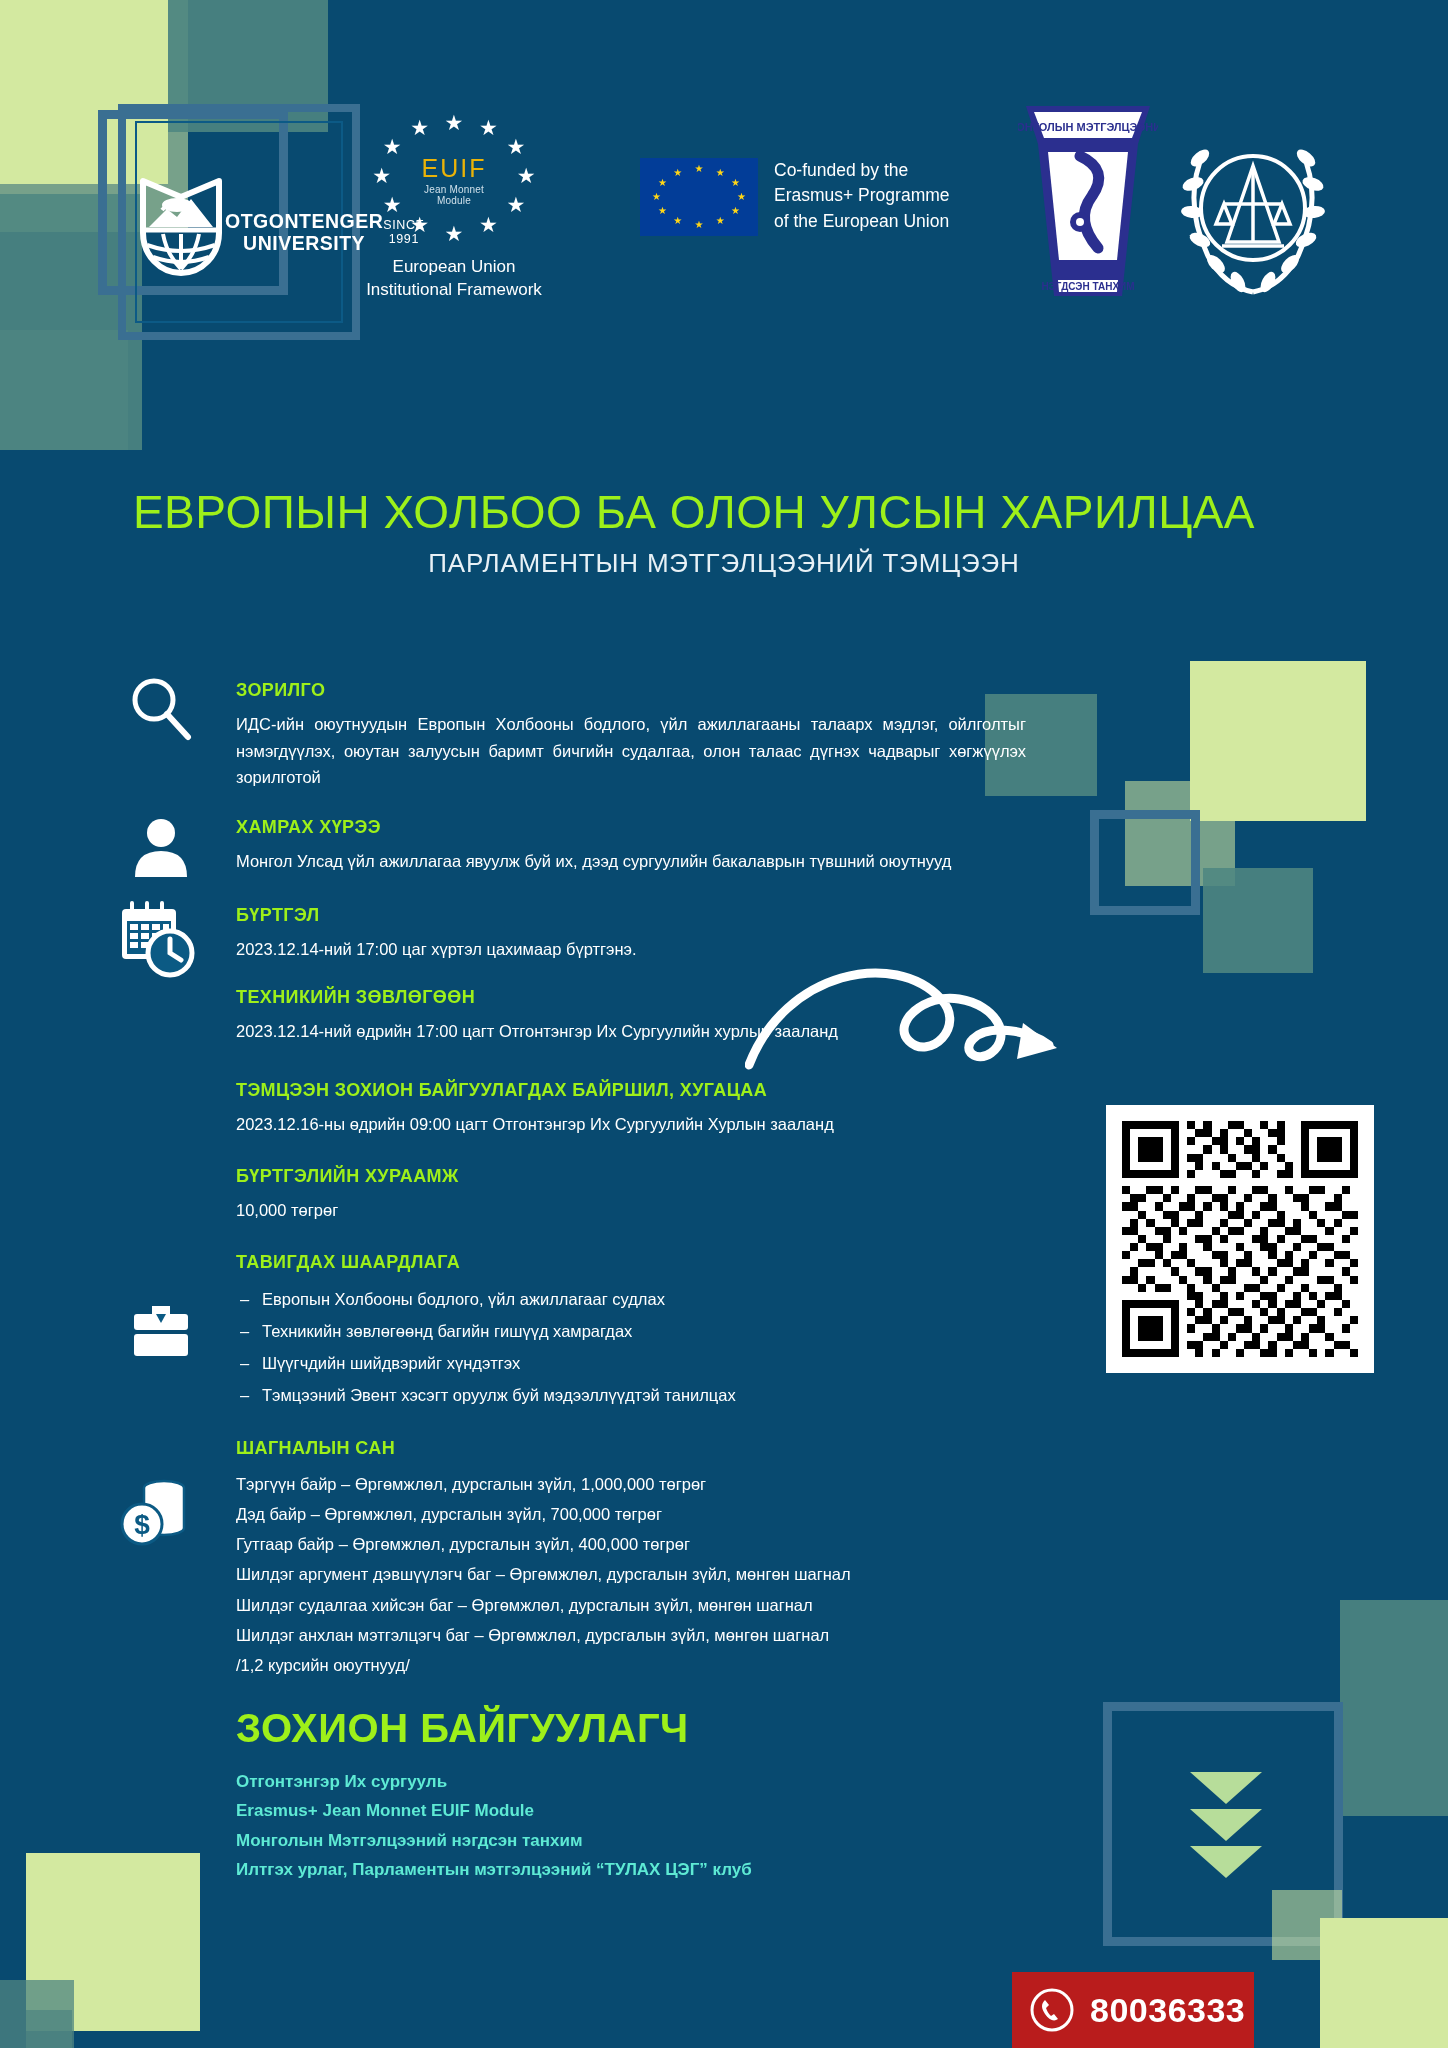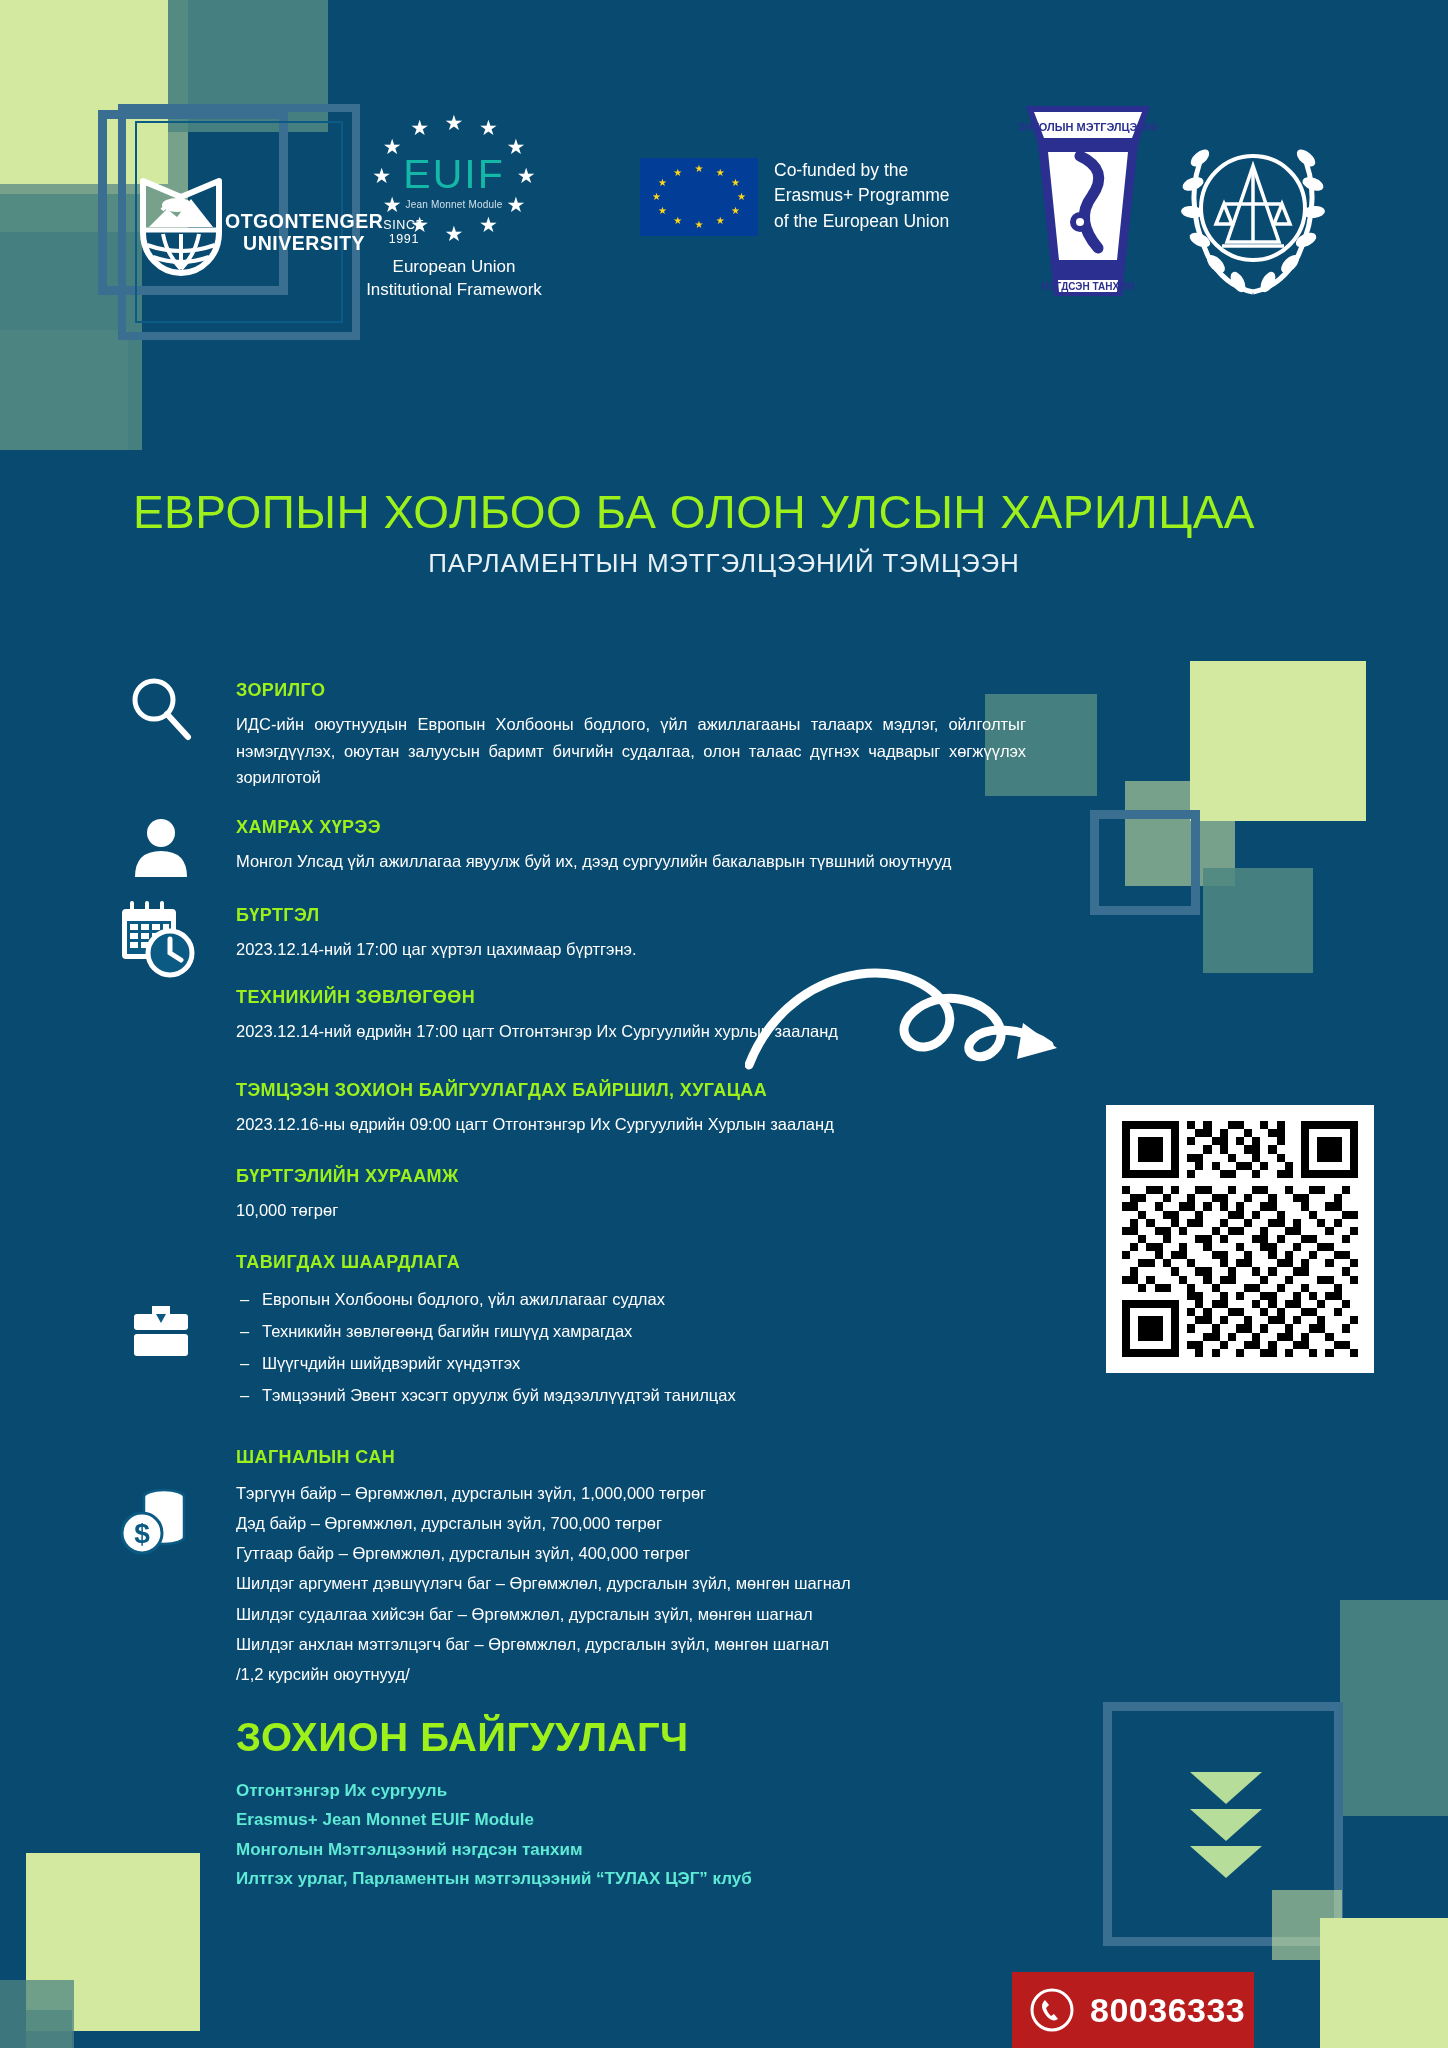--- a/index.html
+++ b/index.html
@@ -55,22 +55,22 @@
   .euif-stars span {
     position: absolute; color: #fff; font-size: 21px; line-height: 1;
     transform: translate(-50%,-50%);
   }
   .euif-word {
     position: absolute; left: 50%; top: 50%;
     transform: translate(-50%,-50%);
     text-align: center;
   }
   .euif-word .big {
-    font-size: 41px; letter-spacing: 2px;
-    color: #14b8a6; font-weight: 300;
+    font-size: 25px; letter-spacing: 2px;
+    color: #eab308; font-weight: 300;
     font-family: "Liberation Sans", sans-serif;
   }
   .euif-word .small { font-size: 10px; color: #cfe0ea; letter-spacing: .2px; margin-top: 1px; }
   .euif-cap {
     font-size: 17px; line-height: 1.35; margin-top: 10px;
   }
 
   .eu-block { left: 640px; top: 58px; width: 420px; display: flex; gap: 16px; align-items: flex-start; }
   .eu-flag {
     width: 118px; height: 78px; background: #023d98;
@@ -616,21 +616,21 @@
     <div class="sec" style="margin-bottom:28px;">
       <div class="sec-head">ТЭМЦЭЭН ЗОХИОН БАЙГУУЛАГДАХ БАЙРШИЛ, ХУГАЦАА</div>
       <div class="sec-body">2023.12.16-ны өдрийн 09:00 цагт Отгонтэнгэр Их Сургуулийн Хурлын зааланд</div>
     </div>
 
     <div class="sec" style="margin-bottom:28px;">
       <div class="sec-head">БҮРТГЭЛИЙН ХУРААМЖ</div>
       <div class="sec-body">10,000 төгрөг</div>
     </div>
 
-    <div class="sec" style="margin-bottom:36px;">
+    <div class="sec" style="margin-bottom:27px;">
       <span class="gicon" style="top:44px;">
         <svg viewBox="0 0 70 70" fill="none">
           <path d="M26 10 L44 10 L44 20 L26 20 Z" fill="#fff"></path>
           <rect x="8" y="18" width="54" height="16" rx="3" fill="#fff"></rect>
           <rect x="8" y="38" width="54" height="22" rx="3" fill="#fff"></rect>
           <path d="M30 18 L40 18 L35 27 Z" fill="#0b5a84"></path>
         </svg>
       </span>
       <div class="sec-head">ТАВИГДАХ ШААРДЛАГА</div>
       <ul class="dashlist">

